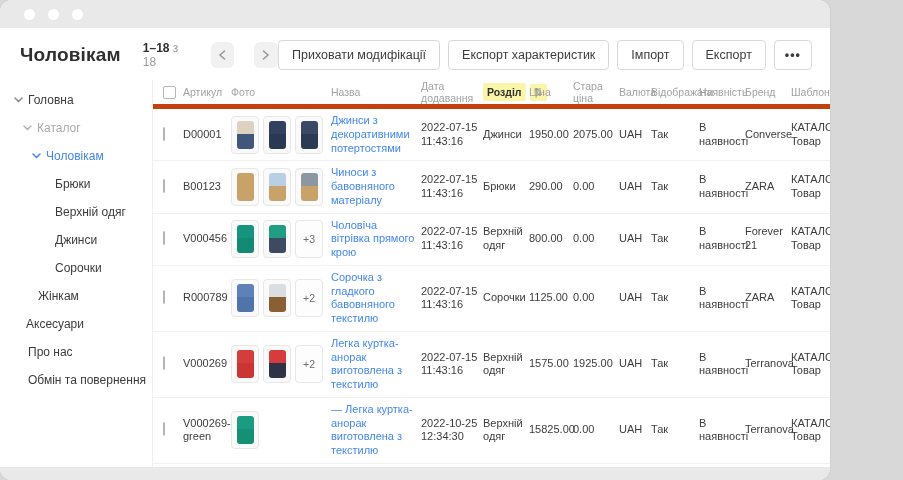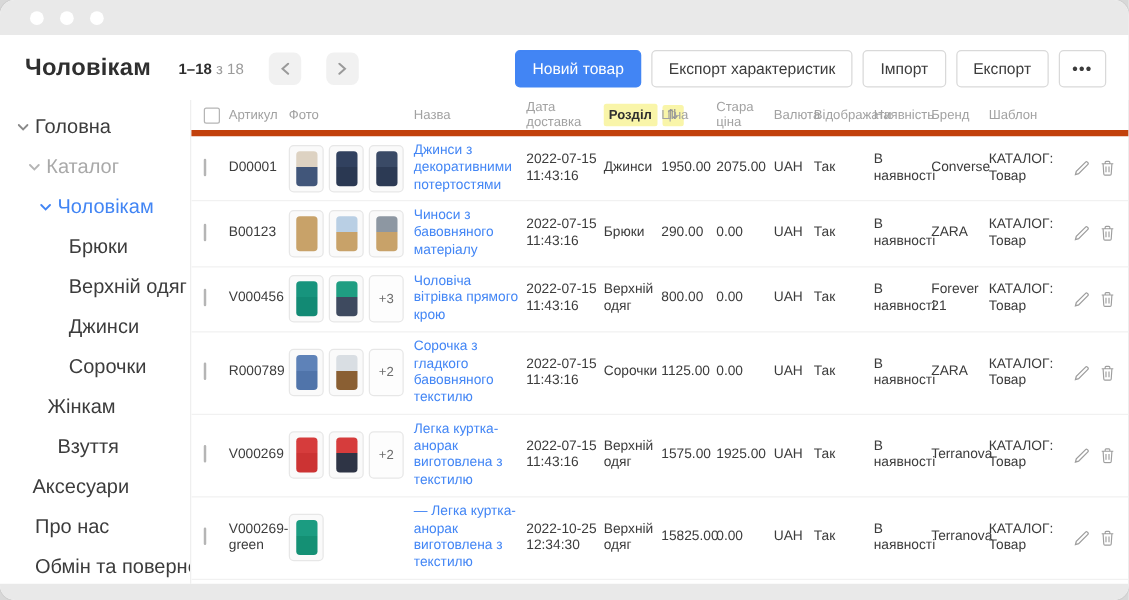--- a/index.html
+++ b/index.html
@@ -4,21 +4,21 @@
 <style>
   * { margin:0; padding:0; box-sizing:border-box; }
   html,body { width:903px; height:480px; }
   body {
     font-family:"Liberation Sans","DejaVu Sans",sans-serif;
     background:#d8d8d8;
     color:#3c3c3c;
     overflow:hidden;
   }
   .window {
-    width:903px; height:480px;
+    width:830px; height:480px;
     background:#fff;
     border-radius:12px;
     overflow:hidden;
     display:flex; flex-direction:column;
     box-shadow:0 0 0 1px #d0d0d0;
   }
   
   .titlebar {
     height:28px; background:#e9e9e9; flex:0 0 auto;
     display:flex; align-items:center; padding-left:24px; gap:13px;
@@ -42,21 +42,21 @@
     font-family:inherit; font-size:12.5px; color:#3c3c3c; background:#fff;
     border:1px solid #d9d9d9; border-radius:4px; padding:7px 13px; cursor:pointer; white-space:nowrap;
   }
   .btn.primary { background:#4285f4; border-color:#4285f4; color:#fff; }
   .btn.more { padding:7px 10px; font-weight:bold; letter-spacing:1px; }
   
   .content { flex:1 1 auto; display:flex; min-height:0; }
   .sidebar { width:152px; flex:0 0 auto; padding:6px 0 0 0; overflow:hidden; }
   .side-item {
     display:flex; align-items:center; gap:5px;
-    font-size:16px; color:#3c3c3c; padding-top:7px; padding-bottom:7px; cursor:pointer;
+    font-size:12px; color:#3c3c3c; padding-top:7px; padding-bottom:7px; cursor:pointer;
     white-space:nowrap;
   }
   .side-item .chev { display:flex; color:#8a8a8a; flex:0 0 auto; }
   .side-item.c-muted { color:#a9a9a9; }
   .side-item.c-muted .chev { color:#b5b5b5; }
   .side-item.c-active { color:#4285f4; }
   .side-item.c-active .chev { color:#4285f4; }
   
   .table-wrap { flex:1 1 auto; border-left:1px solid #efefef; overflow:hidden; display:flex; flex-direction:column; }
   .trow {
@@ -107,21 +107,21 @@
             <path d="M6.5 1 L2 5 L6.5 9" fill="none" stroke="currentColor" stroke-width="1.6" stroke-linecap="round"></path>
           </svg>
       </button>
       <button class="pgn-btn">
         <svg width="8" height="10" viewBox="0 0 8 10">
             <path d="M1.5 1 L6 5 L1.5 9" fill="none" stroke="currentColor" stroke-width="1.6" stroke-linecap="round"></path>
           </svg>
       </button>
     </span>
     <span class="hdr-actions">
-      <button class="btn primary">Новий товар</button>
+      <button class="btn">Приховати модифікації</button>
       <button class="btn">Експорт характеристик</button>
       <button class="btn">Імпорт</button>
       <button class="btn">Експорт</button>
       <button class="btn more">•••</button>
     </span>
   </div>
 
   <div class="content">
 
     <div class="sidebar" id="sidebar">
@@ -171,24 +171,20 @@
 
         <span class="side-label">Сорочки</span>
       </div>
 
 
       <div class="side-item c-dark" style="padding-left: 38px;">
 
         <span class="side-label">Жінкам</span>
       </div>
 
-      <div class="side-item c-dark" style="padding-left: 46px;">
-
-        <span class="side-label">Взуття</span>
-      </div>
 
       <div class="side-item c-dark" style="padding-left: 26px;">
 
         <span class="side-label">Аксесуари</span>
       </div>
 
       <div class="side-item c-dark" style="padding-left: 28px;">
 
         <span class="side-label">Про нас</span>
       </div>
@@ -202,21 +198,21 @@
     </div>
 
     <div class="table-wrap">
       <div class="trow thead">
         <span class="th">
             <span class="checkbox"></span>
           </span>
         <span class="th">Артикул</span>
         <span class="th">Фото</span>
         <span class="th">Назва</span>
-        <span class="th">Дата доставка</span>
+        <span class="th">Дата додавання</span>
         <span class="th">
           <span class="hl lbl-sorted">Розділ</span>
           <span class="hl sort-chip">⇅</span>
         </span>
         <span class="th">Ціна</span>
         <span class="th">Стара ціна</span>
         <span class="th">Валюта</span>
         <span class="th">Відображати</span>
         <span class="th">Наявність</span>
         <span class="th">Бренд</span>

